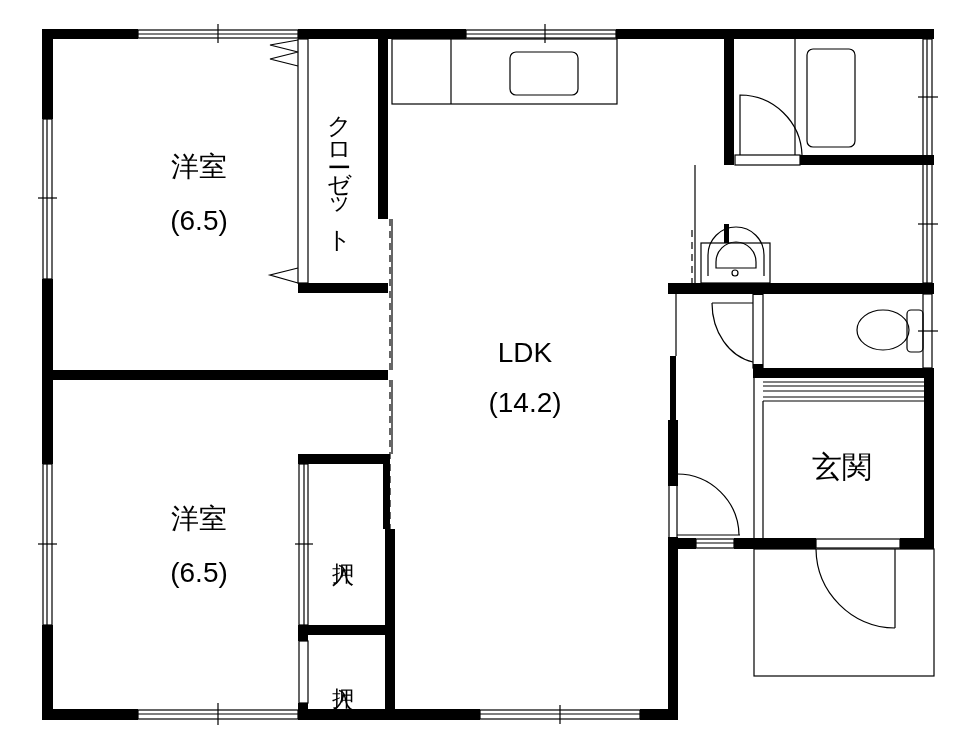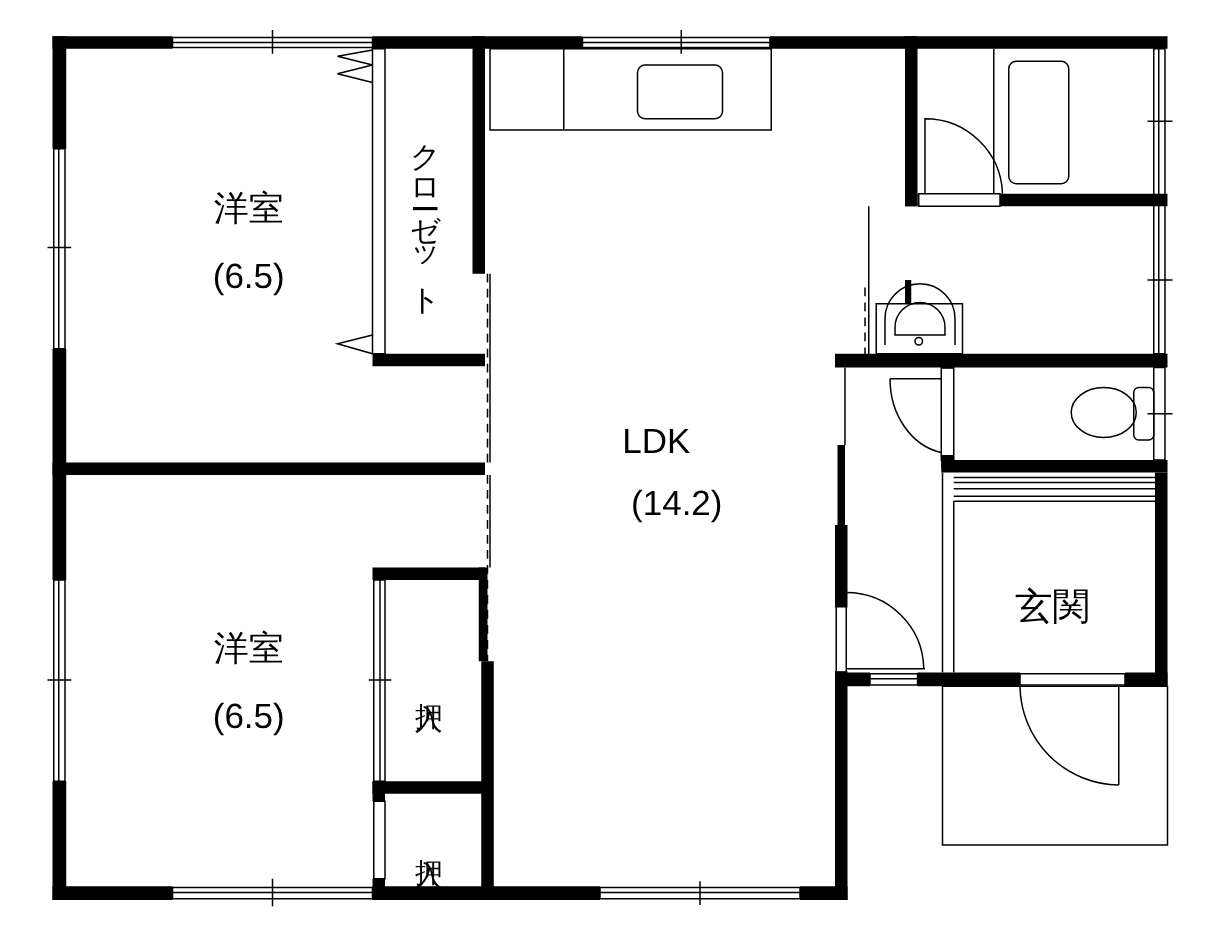--- a/index.html
+++ b/index.html
@@ -167,21 +167,21 @@
     <rect class="thin" x="754" y="549" width="180" height="127"></rect>
   </g>
 </svg>
 
 <div class="lbl big" style="left:140px; top:152px; width:118px;">洋室</div>
 <div class="lbl big" style="left:140px; top:206px; width:118px;">(6.5)</div>
 
 <div class="lbl vert" style="left:327px; top:84px; height:170px;">クローゼット</div>
 
 <div class="lbl big" style="left:450px; top:338px; width:150px;">LDK</div>
-<div class="lbl big" style="left:428px; top:388px; width:150px;text-align:right;">(14.2)</div>
+<div class="lbl big" style="left:450px; top:388px; width:150px;">(14.2)</div>
 
 <div class="lbl big" style="left:140px; top:504px; width:118px;">洋室</div>
 <div class="lbl big" style="left:140px; top:558px; width:118px;">(6.5)</div>
 
 <div class="lbl vert" style="left:332px; top:516px; height:60px; font-size:22px;">押入</div>
 <div class="lbl vert" style="left:332px; top:641px; height:60px; font-size:22px;">押入</div>
 
-<div class="lbl med" style="left:800px; top:470px; width:84px;">玄関</div>
+<div class="lbl med" style="left:800px; top:451px; width:84px;">玄関</div>
 
 </body></html>

